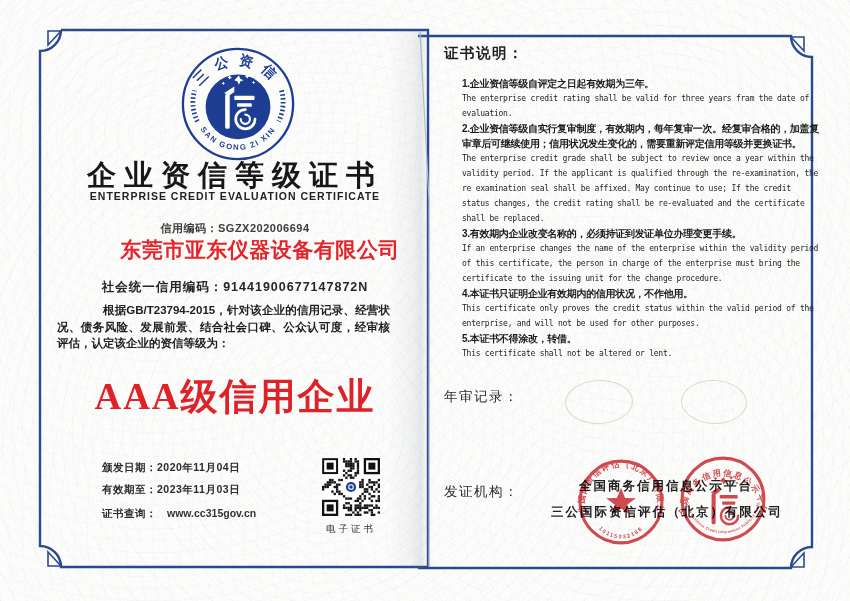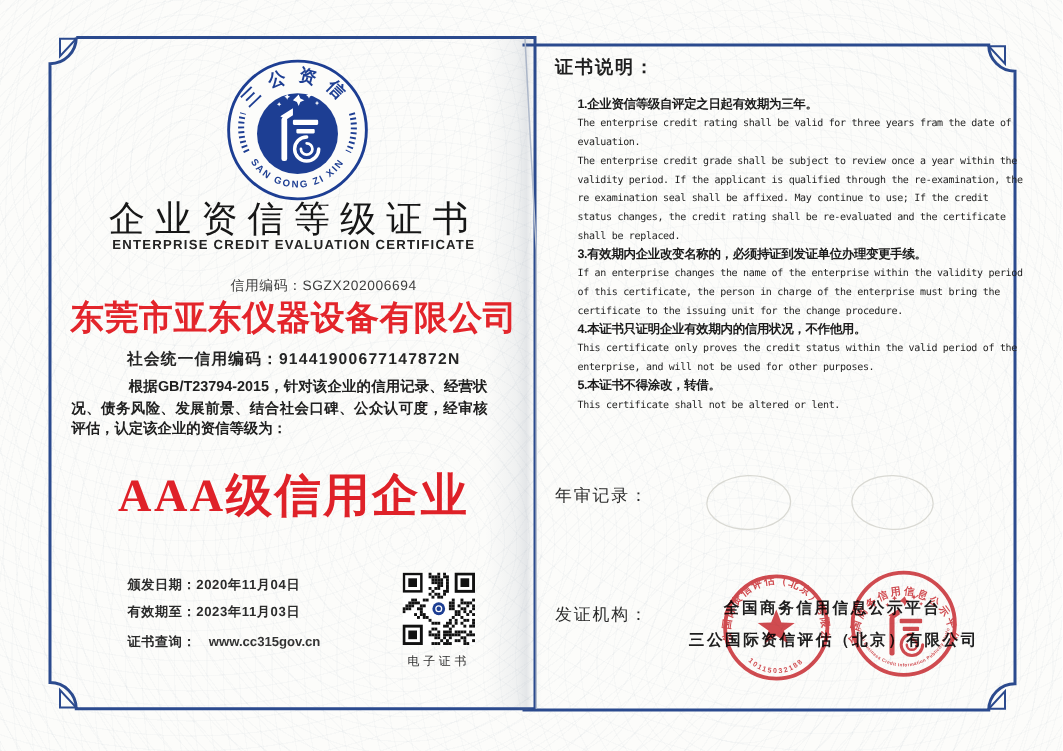--- a/index.html
+++ b/index.html
@@ -8,24 +8,24 @@
     background:
       repeating-radial-gradient(circle at 18% 22%, rgba(130,150,170,0.045) 0 1px, transparent 1px 12px),
       repeating-radial-gradient(circle at 78% 30%, rgba(130,150,170,0.04) 0 1px, transparent 1px 14px),
       repeating-radial-gradient(circle at 38% 72%, rgba(130,150,170,0.045) 0 1px, transparent 1px 10px),
       repeating-radial-gradient(circle at 70% 88%, rgba(130,150,170,0.04) 0 1px, transparent 1px 13px),
       #fcfcfa;}
   .abs{position:absolute;}
   
   #leftPage{left:40px;top:30px;width:390px;height:537px;}
   .l-center{left:0;width:100%;text-align:center;}
-  .title-cn{top:126px;font-size:29px;font-weight:400;letter-spacing:8px;color:#171717;}
+  .title-cn{top:126px;font-size:29px;font-weight:700;letter-spacing:8px;color:#171717;}
   .title-en{top:160px;font-size:10.5px;font-weight:bold;letter-spacing:1px;color:#222;}
-  .credit-code{top:191px;font-size:11px;font-weight:normal;color:#3c3c3c;letter-spacing:0.5px;padding-left:24px;}
-  .company{top:206px;font-size:27px;font-weight:bold;color:#e3252b;letter-spacing:0.5px;}
+  .credit-code{top:191px;font-size:11px;font-weight:bold;color:#3c3c3c;letter-spacing:0.5px;}
+  .company{top:206px;font-size:21px;font-weight:bold;color:#e3252b;letter-spacing:0.5px;margin-left:25px;}
   .social{top:249px;font-size:12.5px;font-weight:bold;color:#252525;letter-spacing:1px;}
   .statement{top:272px;left:17px;width:333px;font-size:11.5px;line-height:16.5px;
     font-weight:bold;color:#202020;text-align:justify;text-indent:46px;}
   .rating{top:342px;font-size:37px;font-weight:900;color:#df2128;letter-spacing:2px;
     font-family:"Liberation Serif","DejaVu Serif",serif;}
   .dateline{left:62px;font-size:10.5px;font-weight:bold;color:#2b2b2b;letter-spacing:0.5px;}
   .d1{top:431px;} .d2{top:453px;} .d3{top:477px;}
   .q-url{font-weight:bold;color:#333;margin-left:10px;letter-spacing:0;}
   #qr{left:282px;top:428px;width:58px;height:58px;}
   .qr-caption{left:272px;top:493px;width:78px;text-align:center;font-size:9.5px;
@@ -317,20 +317,21 @@
   <div id="rightPage" class="abs">
 
     <div class="abs r-heading">证书说明：</div>
 
     <div id="items" class="abs">
       <div>
         <div class="item-cn">1.企业资信等级自评定之日起有效期为三年。</div>
         <div class="item-en">The enterprise credit rating shall be valid for three years fram the date of evaluation.</div>
       </div>
       <div>
+        <div class="item-cn">2.企业资信等级自实行复审制度，有效期内，每年复审一次。经复审合格的，加盖复审章后可继续使用；信用状况发生变化的，需要重新评定信用等级并更换证书。</div>
         <div class="item-en">The enterprise credit grade shall be subject to review once a year within the validity period. If the applicant is qualified through the re-examination, the re examination seal shall be affixed. May continue to use; If the credit status changes, the credit rating shall be re-evaluated and the certificate shall be replaced.</div>
       </div>
       <div>
         <div class="item-cn">3.有效期内企业改变名称的，必须持证到发证单位办理变更手续。</div>
         <div class="item-en">If an enterprise changes the name of the enterprise within the validity period of this certificate, the person in charge of the enterprise must bring the certificate to the issuing unit for the change procedure.</div>
       </div>
       <div>
         <div class="item-cn">4.本证书只证明企业有效期内的信用状况，不作他用。</div>
         <div class="item-en">This certificate only proves the credit status within the valid period of the enterprise, and will not be used for other purposes.</div>
       </div>

